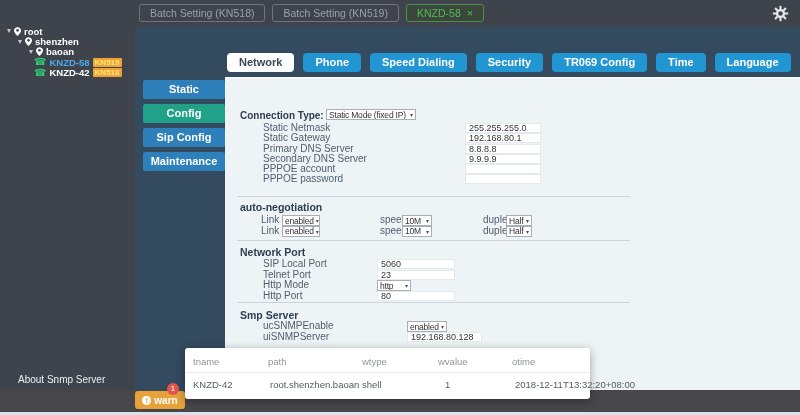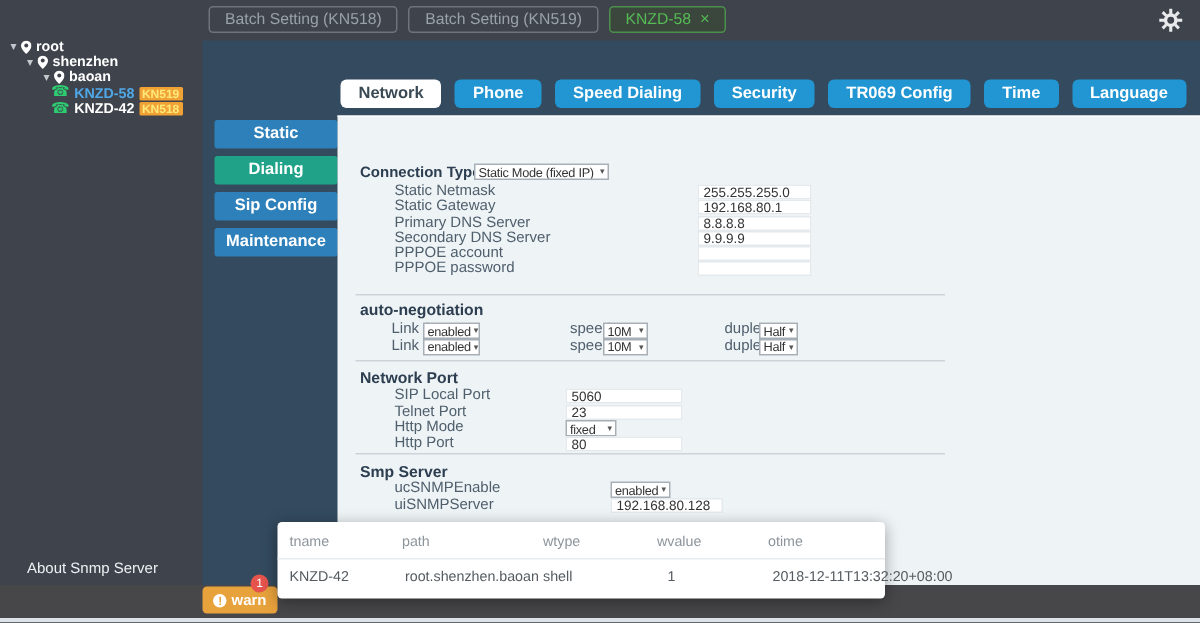--- a/index.html
+++ b/index.html
@@ -40,21 +40,21 @@
   .smbtn.active { background:#1fa287; }
 
   
   .panel { position:absolute; left:225px; top:77px; width:575px; height:313px;
            background:#eef3f6; border-top:1px solid #fbfdfe; }
   .shead { position:absolute; left:15px; font-size:10.5px; font-weight:bold; color:#2c3e50; }
   .hr { position:absolute; left:12px; width:393px; border-top:1px solid #ccd3d9; }
 
   .connrow { position:absolute; left:15px; top:31px; height:13px; }
   .connlbl { position:absolute; left:0; top:0; line-height:13px; font-size:10px; font-weight:bold; color:#2c3e50; white-space:nowrap; }
-  .connsel { left:76px; width:90px; }
+  .connsel { left:86px; width:90px; }
 
   .frow, .lrow { position:relative; height:10.3px; font-size:10px; color:#4f5f6c; }
   .lrow { height:10.5px; }
   .fl  { position:absolute; left:23px; top:0; line-height:10.3px; white-space:nowrap; }
   .ll  { position:absolute; top:0; line-height:10.5px; white-space:nowrap; }
   .inp { position:absolute; top:0; height:10px; border:1px solid #e4e9ed; background:#fff;
          font-size:9px; color:#333; padding:0 3px; font-family:"Liberation Sans",sans-serif; }
   .sel { position:absolute; top:0; height:11px; border:1px solid #a6aeb6; background:#fff;
          display:flex; align-items:center; justify-content:space-between; padding:0 2px;
          font-size:8.5px; color:#333; white-space:nowrap; overflow:hidden; cursor:pointer; }
@@ -163,21 +163,21 @@
       <div class="ctab">Phone</div>
       <div class="ctab">Speed Dialing</div>
       <div class="ctab">Security</div>
       <div class="ctab">TR069 Config</div>
       <div class="ctab">Time</div>
       <div class="ctab">Language</div>
     </div>
 
     <div class="submenu">
       <div class="smbtn">Static</div>
-      <div class="smbtn active">Dialing</div>
+      <div class="smbtn active">Config</div>
       <div class="smbtn">Sip Config</div>
       <div class="smbtn">Maintenance</div>
     </div>
   </div>
 
   <div class="panel">
 
     <div class="connrow">
       <span class="connlbl">Connection Type:</span>
       <span class="sel connsel">
@@ -261,21 +261,21 @@
         <span class="ll" style="left:23px">SIP Local Port</span>
         <input class="inp" value="5060" style="">
       </div>
       <div class="lrow">
         <span class="ll" style="left:23px">Telnet Port</span>
         <input class="inp" value="23" style="">
       </div>
       <div class="lrow">
         <span class="ll" style="left:23px">Http Mode</span>
         <span class="sel" style="left:137px;width:34px">
-            <i>fixed</i>
+            <i>http</i>
             <b class="ar">▾</b>
           </span>
       </div>
       <div class="lrow">
         <span class="ll" style="left:23px">Http Port</span>
         <input class="inp" value="80" style="">
       </div>
     </div>
 
     <div class="hr" style="top:224px"></div>

